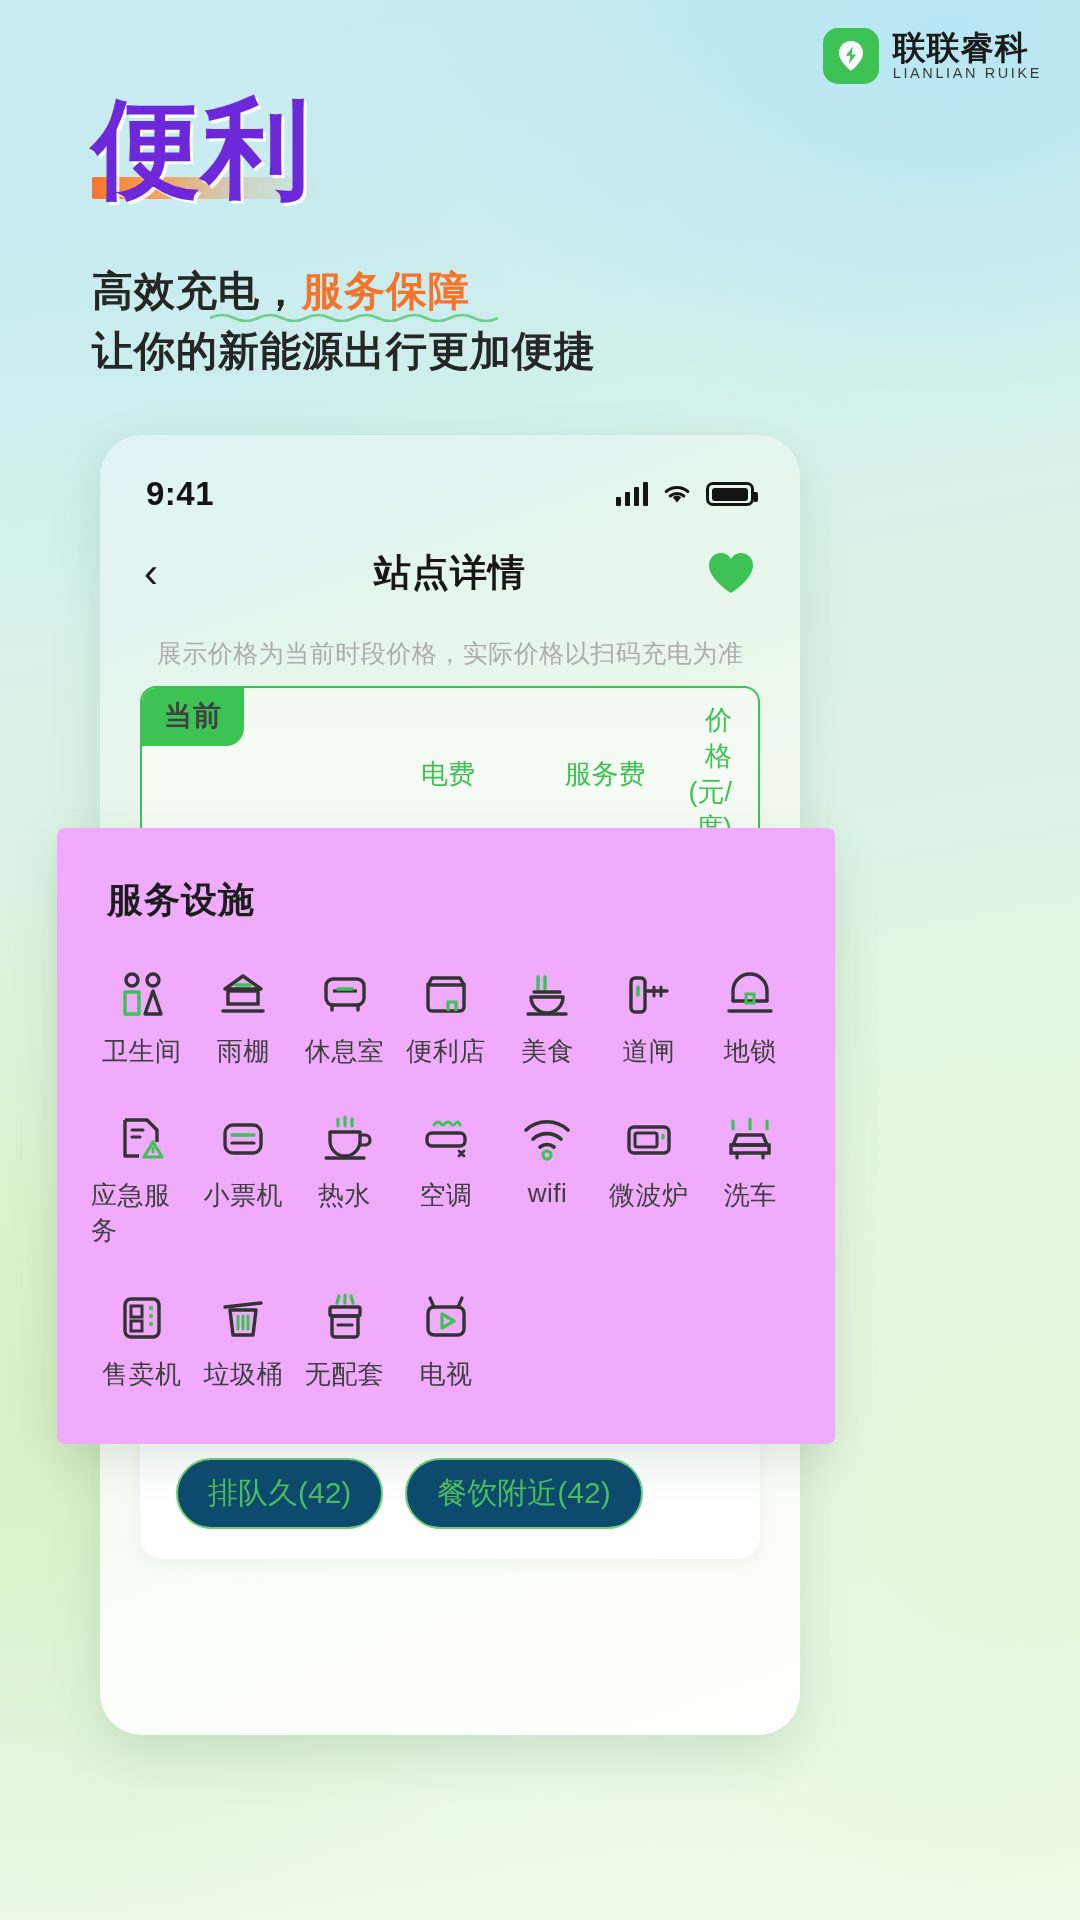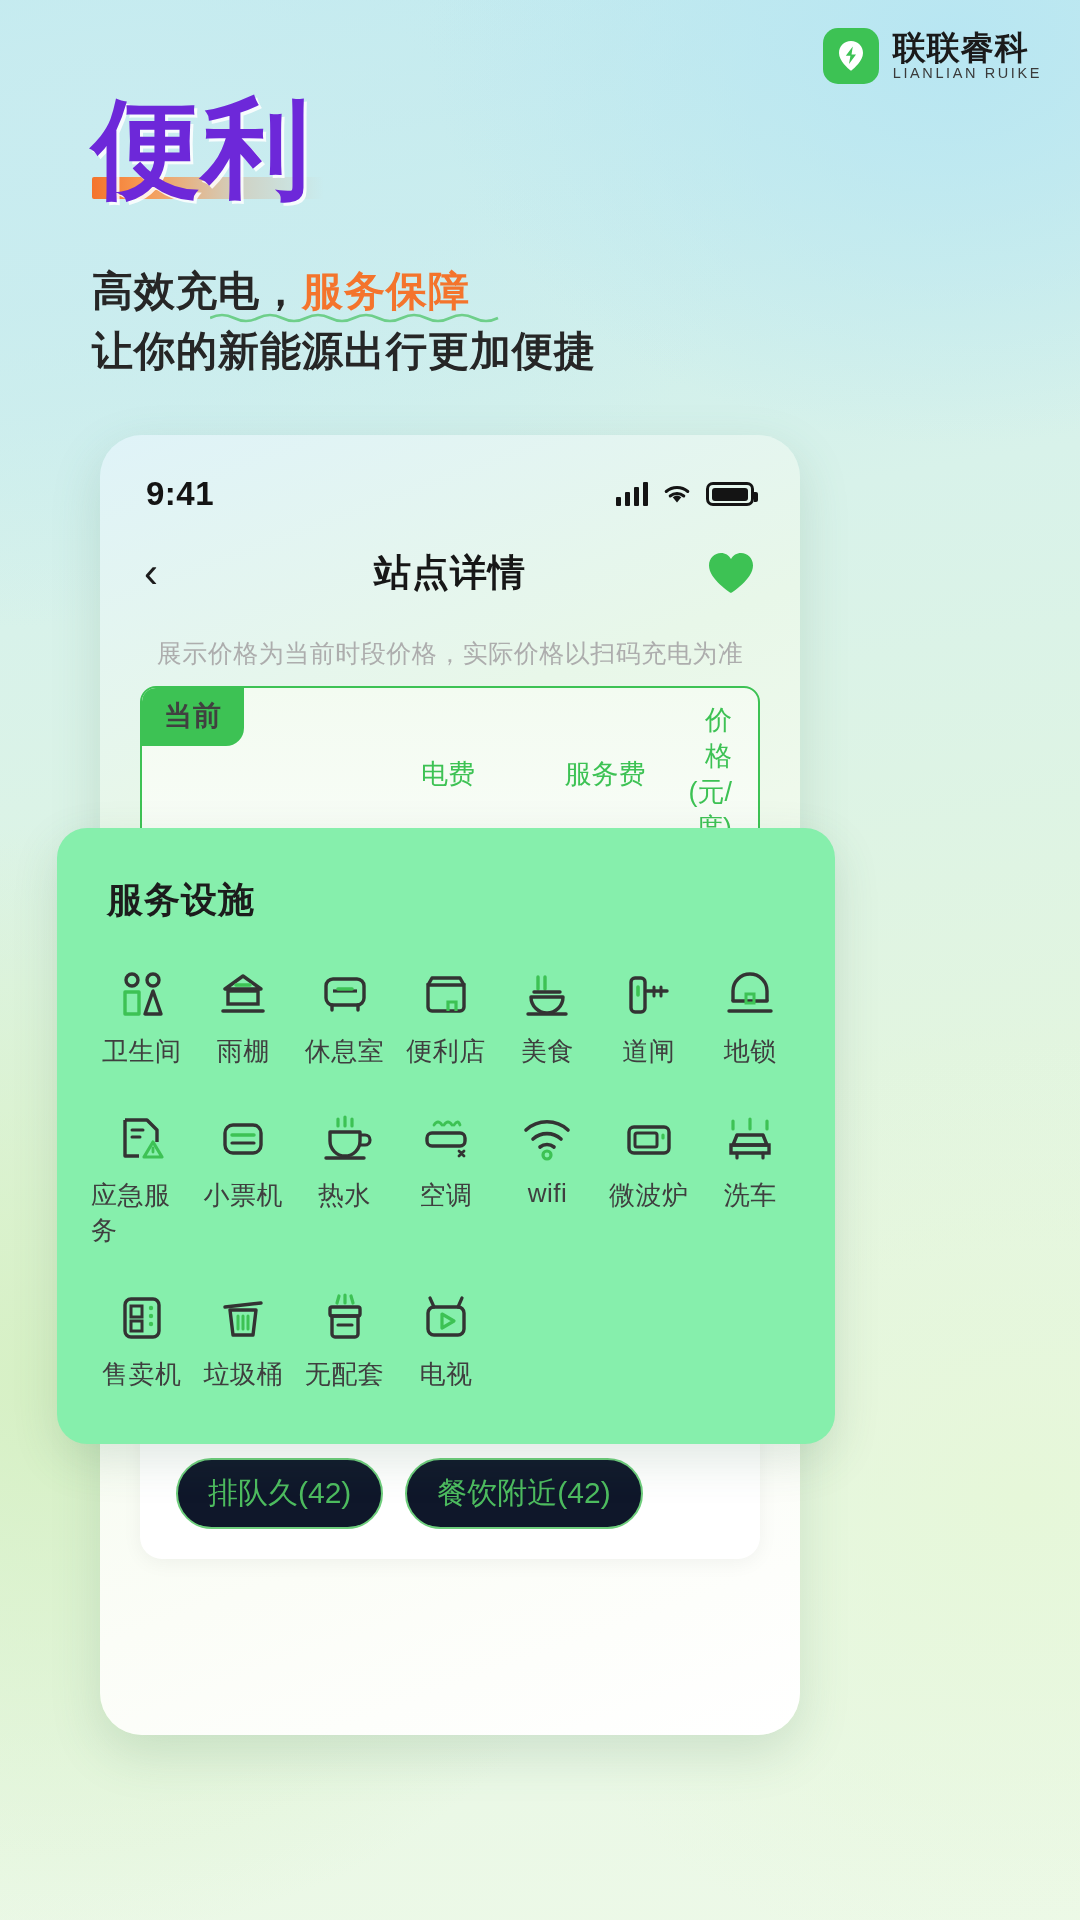--- a/index.html
+++ b/index.html
@@ -91,32 +91,32 @@
   .allperiods { text-align:center; font-size:28px; color:#b2b2b2; padding:26px 0 10px; letter-spacing:1px; }
   .allperiods span { display:inline-flex; align-items:center; gap:10px; cursor:pointer; }
 
   .comment-card { margin:150px 40px 0; background:#fff; border-radius:22px; padding:34px 36px 30px; box-shadow:0 4px 20px rgba(0,0,0,.05); }
   .cc-head { display:flex; align-items:baseline; justify-content:space-between; margin-bottom:26px; }
   .cc-title { font-size:37px; font-weight:bold; color:#1c1c1c; letter-spacing:1px; }
   .cc-sub { font-size:28px; color:#b6b6b6; }
   .tags { display:flex; flex-wrap:wrap; gap:20px 22px; }
   .tag {
     border:2px solid #6ece7c; color:#4dbc5f; border-radius:40px;
-    padding:13px 30px; font-size:30px; white-space:nowrap; cursor:pointer; background:#0f172a;
+    padding:13px 30px; font-size:30px; white-space:nowrap; cursor:pointer; background:#0c4a6e;
   }
 
   
   .feedback { position:absolute; right:-30px; top:880px; width:120px; text-align:center; }
   .fb-bot { width:72px; height:62px; margin:0 auto; }
   .fb-pill { margin-top:-8px; background:#3dc254; color:#fff; font-size:23px; border-radius:20px; padding:8px 14px; display:inline-block; white-space:nowrap; cursor:pointer; }
 
   
   .facilities {
     position:absolute; left:57px; top:828px; width:778px;
-    background:#86efac; border-radius:30px; padding:40px 34px 42px;
+    background:#f0abfc; border-radius:8px; padding:40px 34px 42px;
     box-shadow:0 16px 46px rgba(60,110,80,.16);
   }
   .fac-title { font-size:36px; font-weight:bold; color:#1c1c1c; letter-spacing:1px; margin:8px 0 26px 16px; }
   .fac-grid { display:grid; grid-template-columns:repeat(7,1fr); row-gap:16px; }
   .fac-item { display:flex; flex-direction:column; align-items:center; gap:9px; padding:12px 0 10px; cursor:pointer; }
   .fac-ico { height:62px; display:flex; align-items:flex-end; justify-content:center; }
   .fac-label { font-size:26px; color:#3f3f3f; letter-spacing:.5px; }
 </style>
 </head>
 <body>

